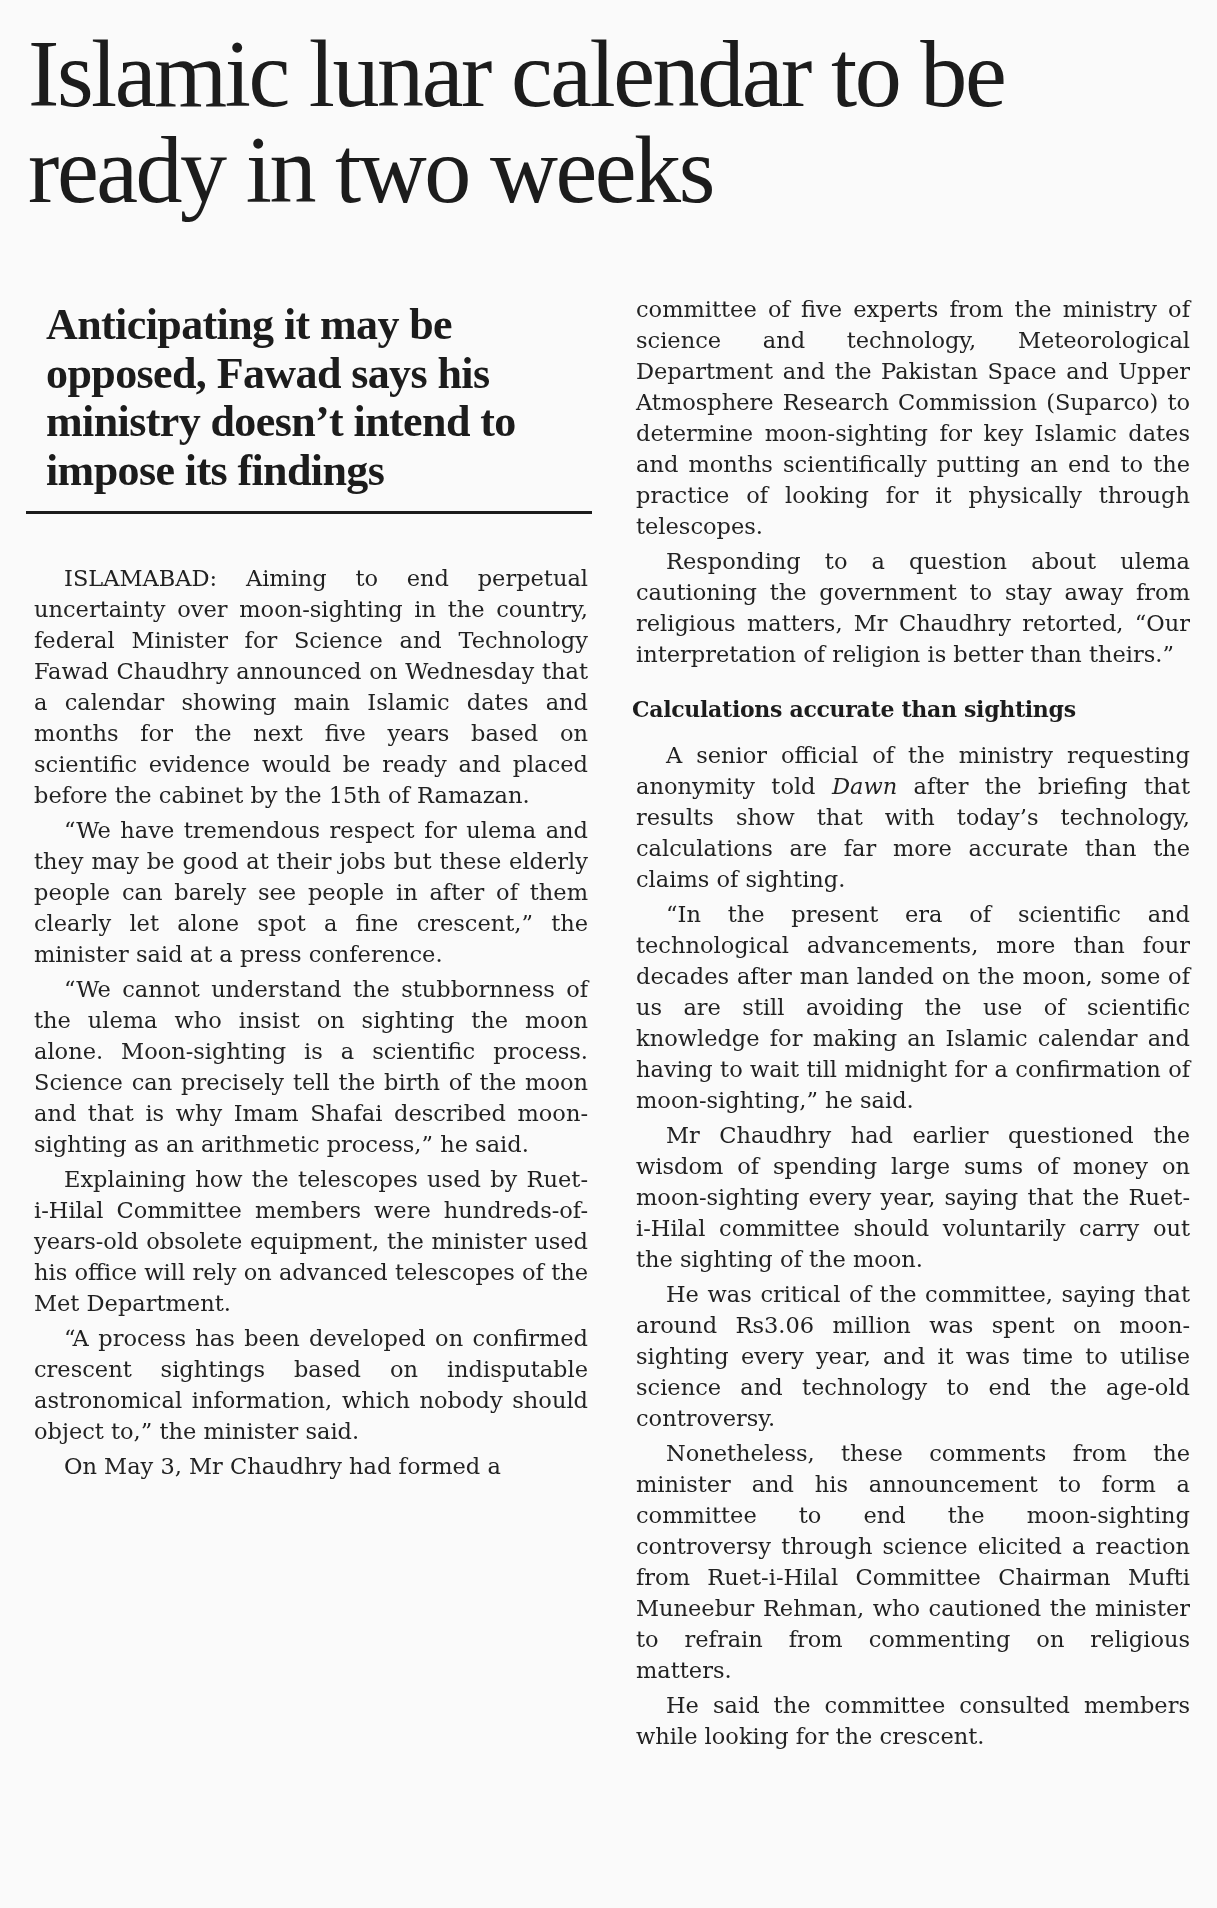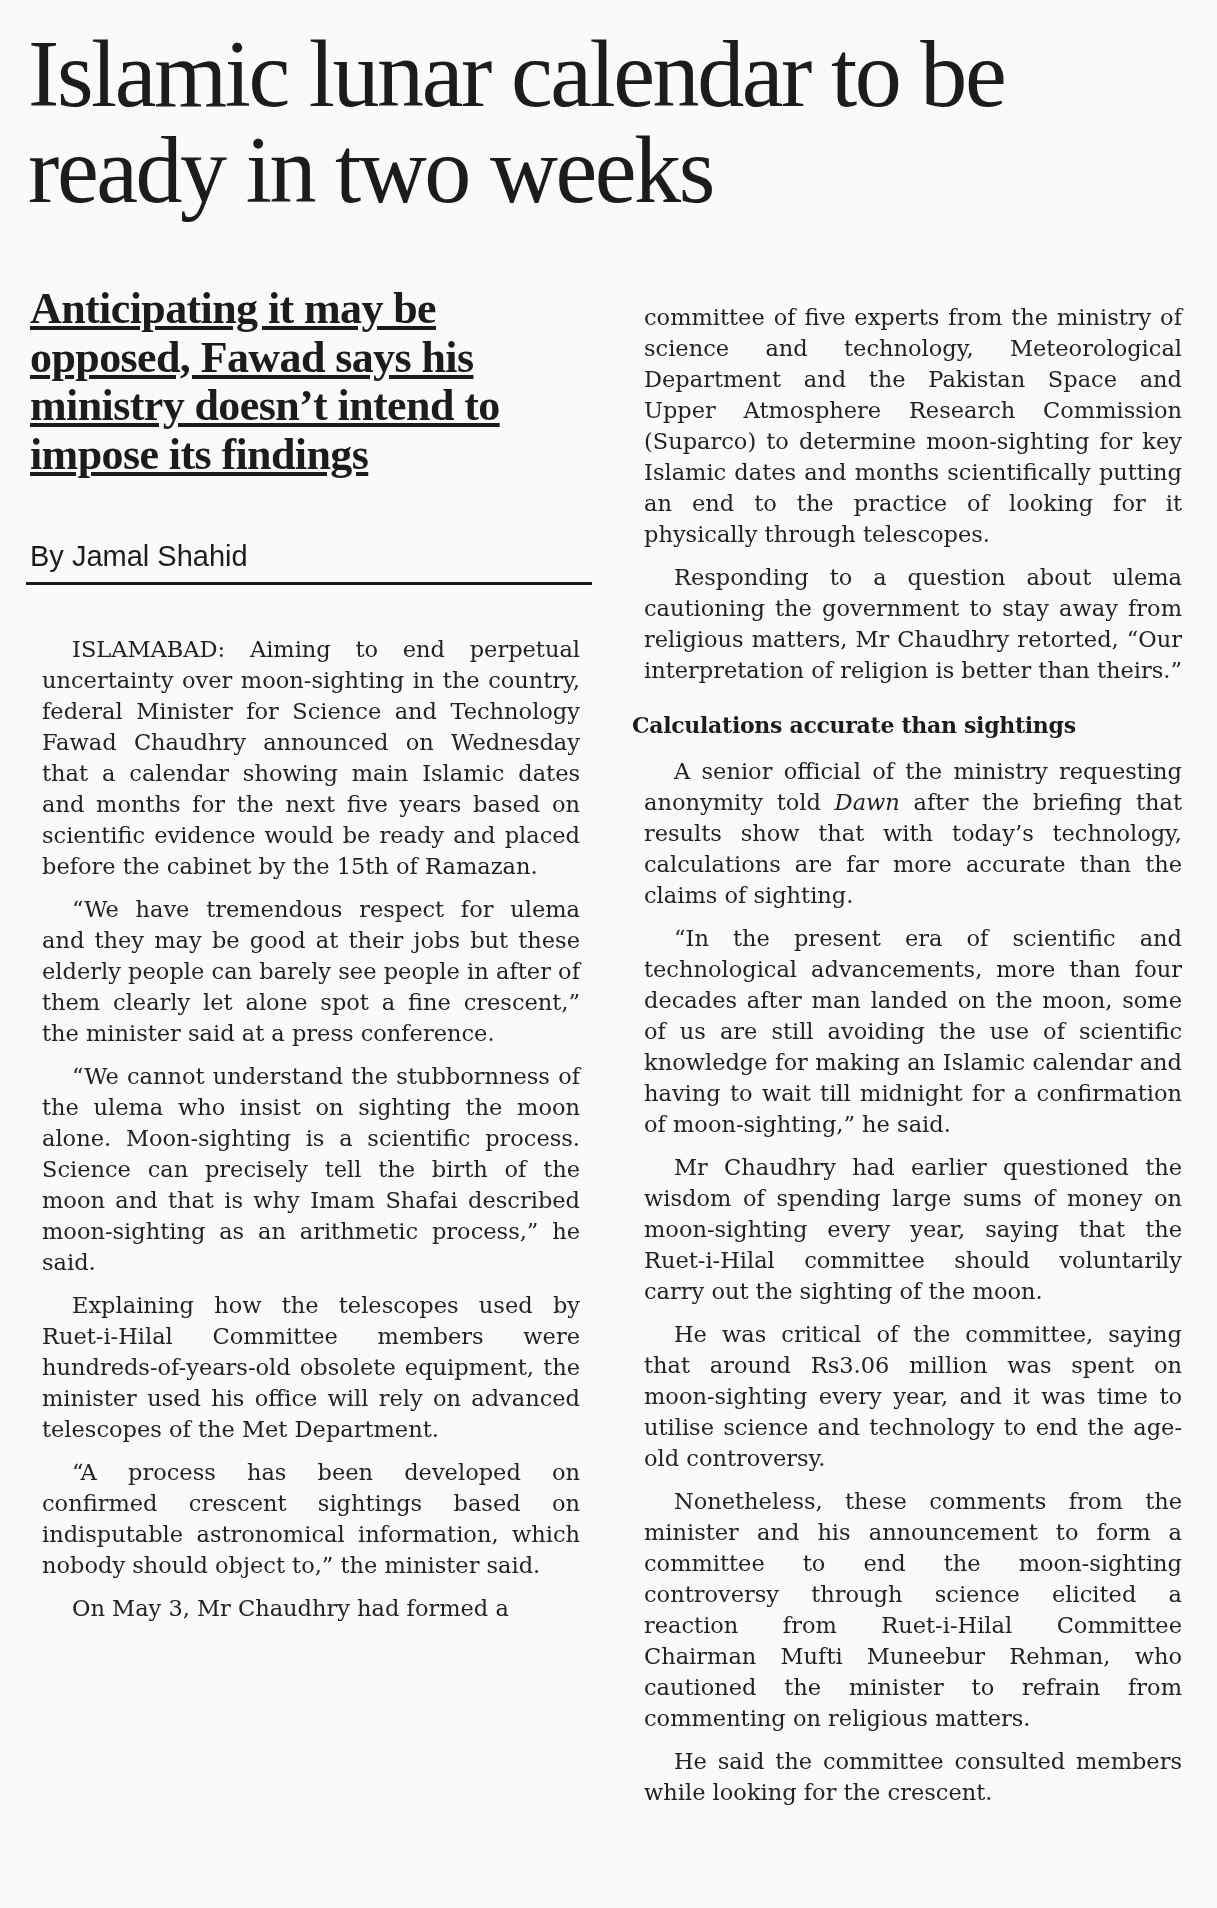--- a/index.html
+++ b/index.html
@@ -13,58 +13,56 @@
     font-family: "Liberation Serif", serif;
     font-size: 96px; line-height: 96px; letter-spacing: -2.5px;
     font-weight: normal; margin: 0; color: #1c1c1c;
     transform: scaleX(0.98); transform-origin: left top;
   }
   .col-left {
     position: absolute; left: 30px; top: 285px; width: 562px;
   }
   .deck {
     font-family: "Liberation Serif", serif;
-    font-size: 44px; line-height: 48.5px; margin: 0; color: #1c1c1c;
+    font-size: 44px; line-height: 48.5px; margin: 16px; color: #1c1c1c;
     letter-spacing: -0.6px;
-    text-decoration: underline;
   }
   .byline {
     font-family: "Liberation Sans", sans-serif;
     font-size: 29px; margin-top: 57px; height: 40px; line-height: 40px;
     color: #1c1c1c;
   }
   .rule {
     height: 3px; background: #1c1c1c; margin-left: -4px; margin-top: 6px; width: 566px;
   }
   .body-text {
     font-family: "DejaVu Serif", serif;
     font-size: 22.5px; line-height: 31px;
     text-align: justify; hyphens: manual;
     color: #222;
   }
-  .body-text p { margin: 12px; text-indent: 30px; }
+  .body-text p { margin: 4px; text-indent: 30px; }
   .body-text p.noindent { text-indent: 0; }
   .col-left .body-text { margin-top: 49px; }
   .col-right {
     position: absolute; left: 632px; top: 290px; width: 562px;
   }
   .subhead {
     font-family: "DejaVu Serif", serif; font-weight: bold;
     font-size: 22px; line-height: 31px; margin: 24px 0 15px 0; color: #1c1c1c;
     letter-spacing: -0.3px;
   }
 </style>
 </head>
 <body>
 
 <h1 class="headline">Islamic lunar calendar to be ready in two weeks</h1>
 
 <div class="col-left">
   <h2 class="deck">Anticipating it may be opposed, Fawad says his ministry doesn’t intend to impose its findings</h2>
-  <div class="byline">By Jamal Shahid</div>
   <div class="rule"></div>
   <div class="body-text">
     <p>ISLAMABAD: Aiming to end perpetual uncertainty over moon-sighting in the country, federal Minister for Science and Technology Fawad Chaudhry announced on Wednesday that a calendar showing main Islamic dates and months for the next five years based on scientific evidence would be ready and placed before the cabinet by the 15th of Ramazan.</p>
     <p>“We have tremendous respect for ulema and they may be good at their jobs but these elderly people can barely see people in after of them clearly let alone spot a fine crescent,” the minister said at a press conference.</p>
     <p>“We cannot understand the stubbornness of the ulema who insist on sighting the moon alone. Moon-sighting is a scientific process. Science can precisely tell the birth of the moon and that is why Imam Shafai described moon-sighting as an arithmetic process,” he said.</p>
     <p>Explaining how the telescopes used by Ruet-i-Hilal Committee members were hundreds-of-years-old obsolete equipment, the minister used his office will rely on advanced telescopes of the Met Department.</p>
     <p>“A process has been developed on confirmed crescent sightings based on indisputable astronomical information, which nobody should object to,” the minister said.</p>
     <p>On May 3, Mr Chaudhry had formed a</p>
   </div>
 </div>

